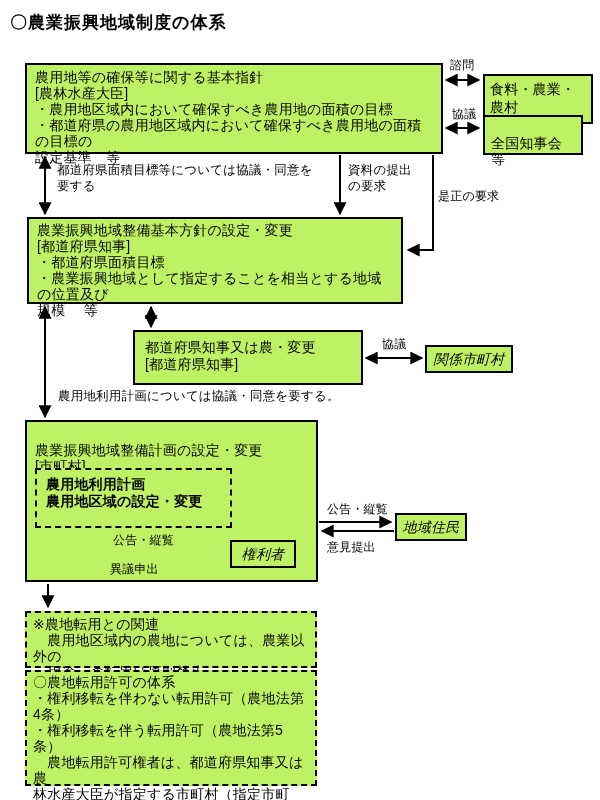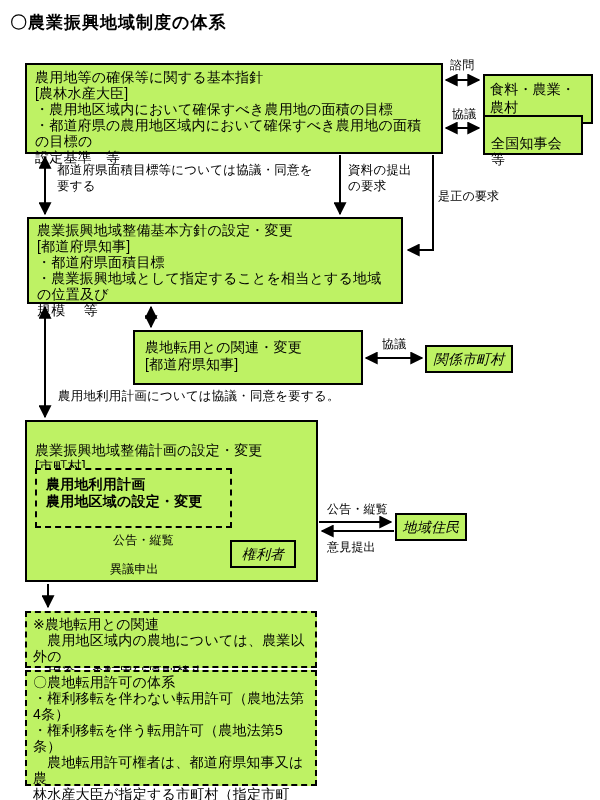--- a/index.html
+++ b/index.html
@@ -77,21 +77,21 @@
 政策審議会</div>
 
   <div class="box" style="left:483px;top:115px;width:100px;height:27px;padding:18px 6px;">全国知事会等</div>
 
   <div class="box" style="left:27px;top:217px;width:376px;height:87px;padding:3px 8px;">農業振興地域整備基本方針の設定・変更
 [都道府県知事]
 ・都道府県面積目標
 ・農業振興地域として指定することを相当とする地域の位置及び
 規模　 等</div>
 
-  <div class="box" style="left:133px;top:330px;width:230px;height:55px;padding:7px 10px;line-height:17px;">農地転用との関連・変更
+  <div class="box" style="left:133px;top:330px;width:230px;height:55px;padding:7px 10px;line-height:17px;">都道府県知事又は農・変更
 [都道府県知事]</div>
 
   <div class="box center" style="left:425px;top:345px;width:88px;height:26px;">関係市町村</div>
 
   <div class="box" style="left:25px;top:420px;width:293px;height:162px;">
     <span>農業振興地域整備計画の設定・変更
 [市町村]</span>
   </div>
 
   <div class="box dashed" style="left:35px;top:468px;width:197px;height:60px;padding:6px 9px;line-height:17px;font-weight:bold;">農用地利用計画

